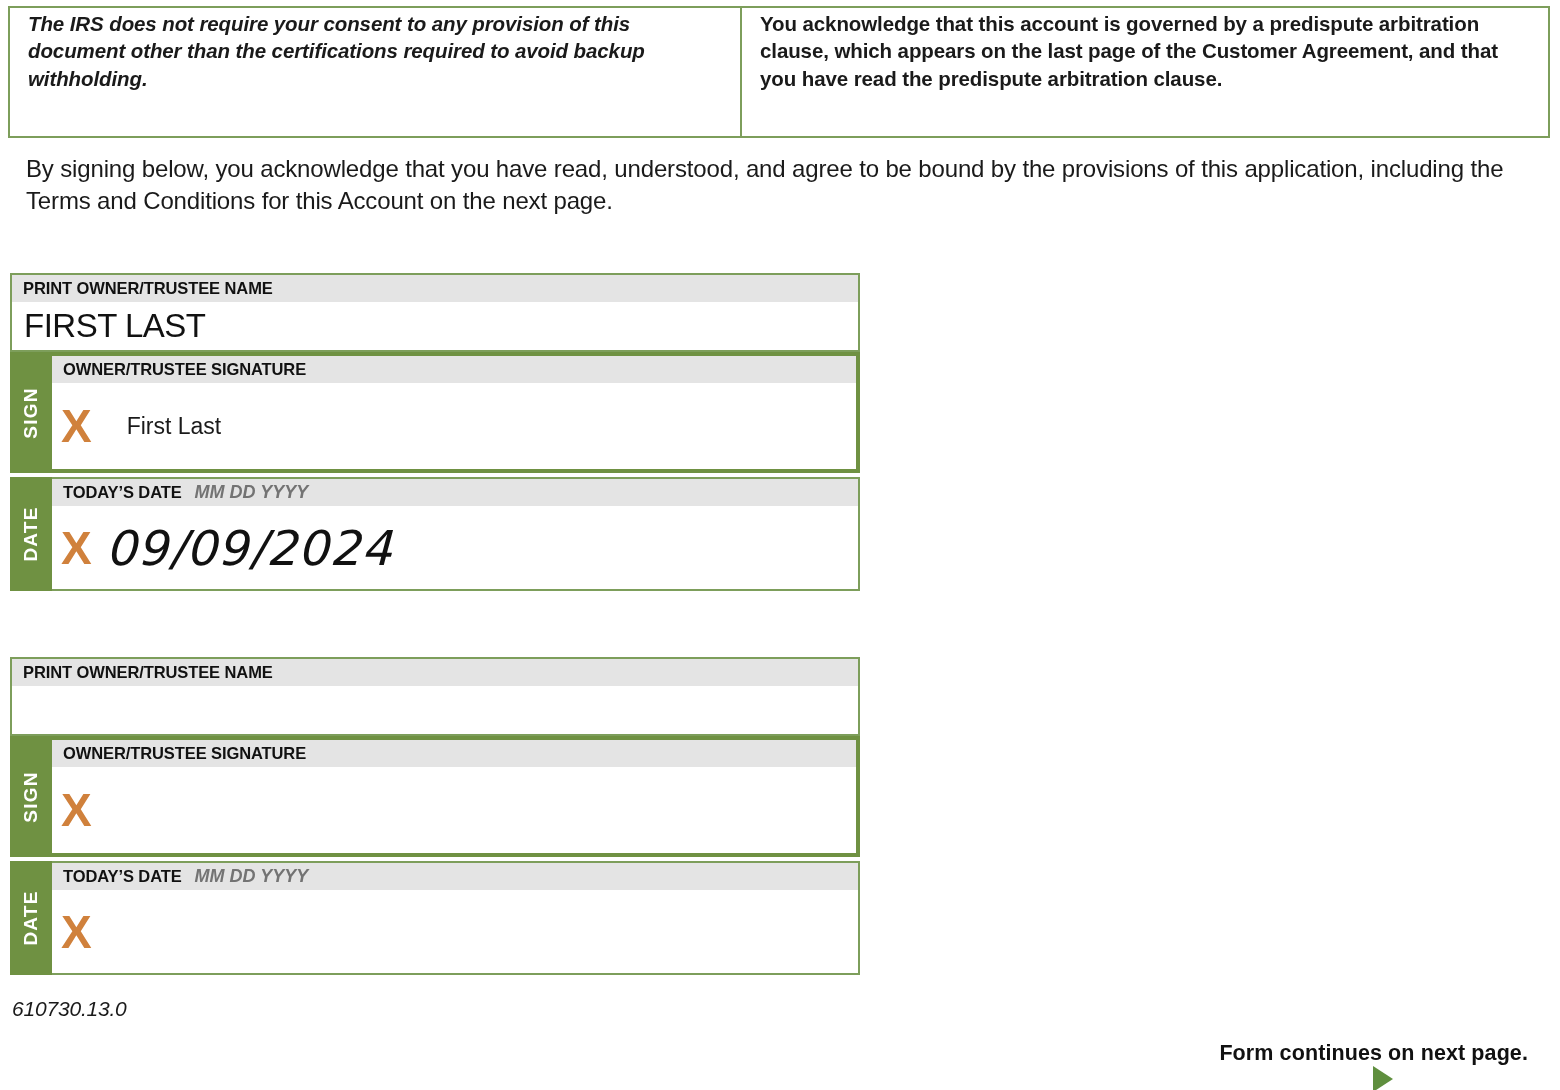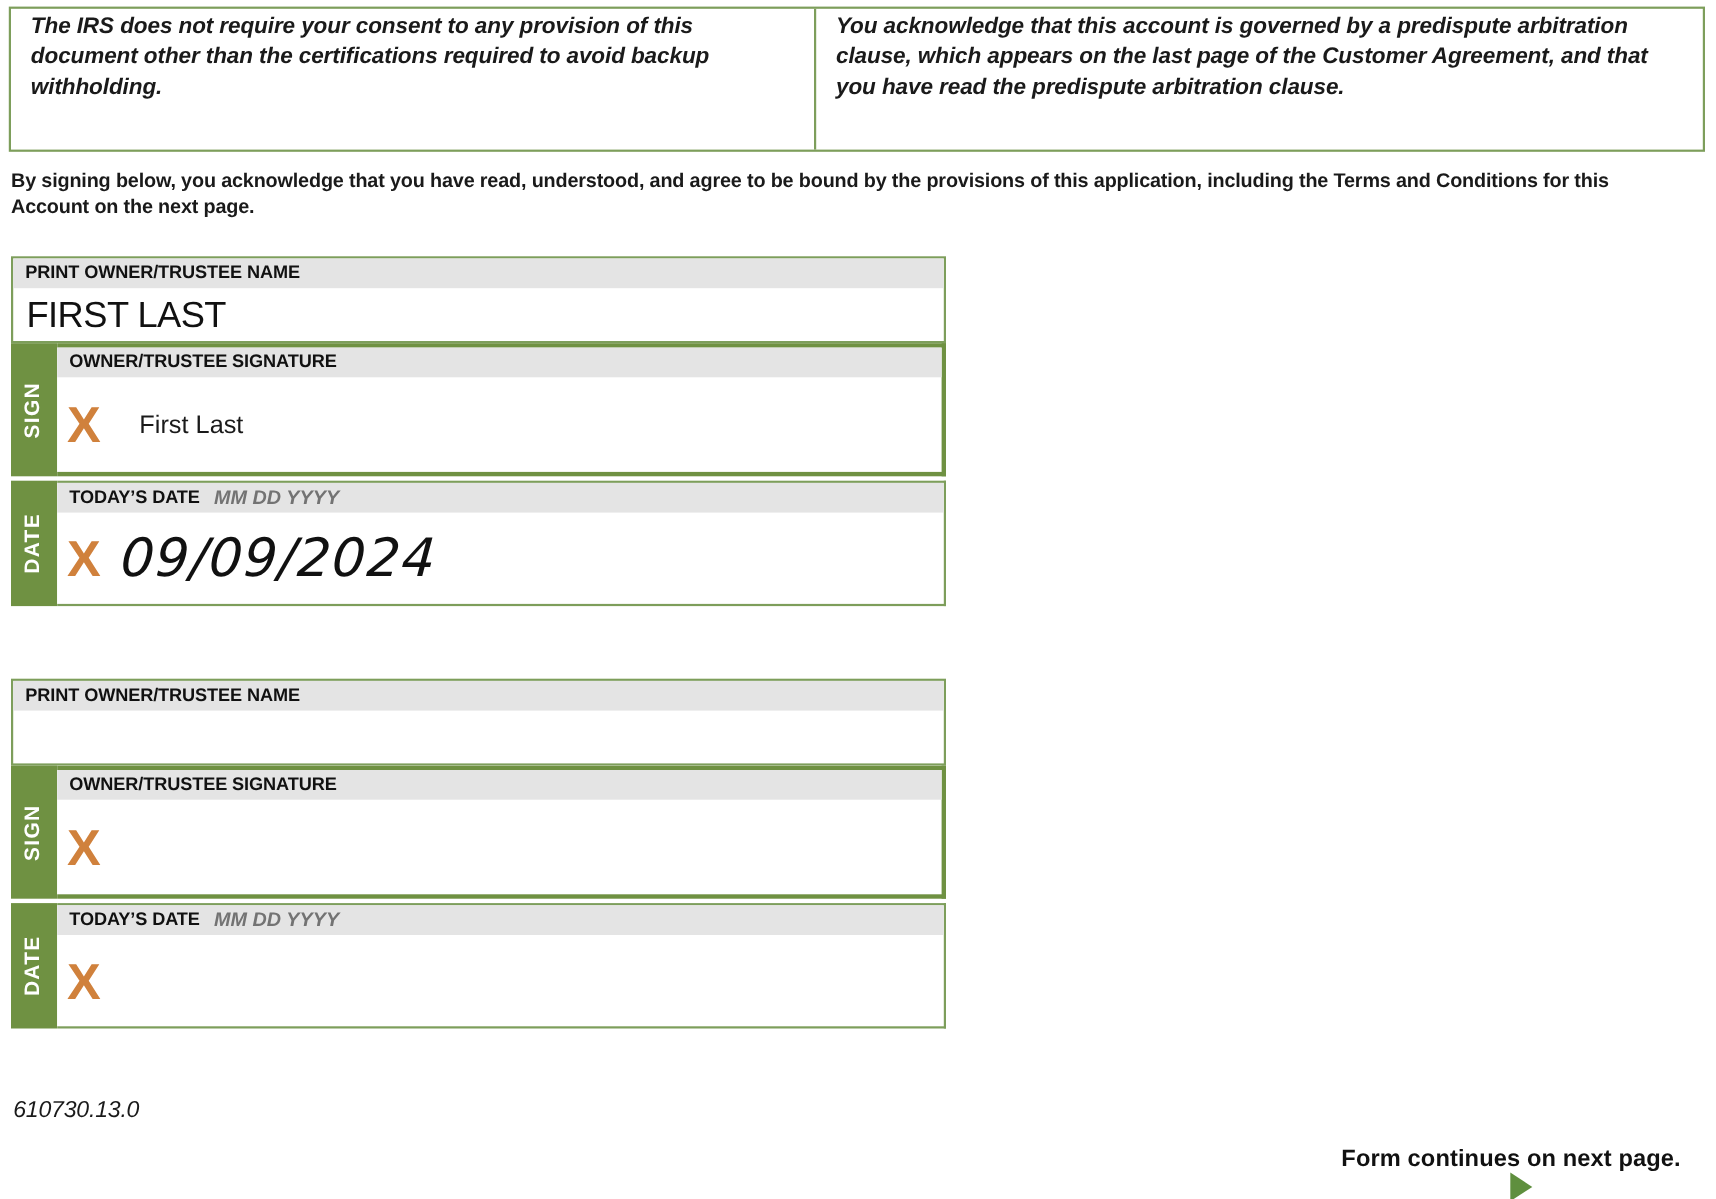--- a/index.html
+++ b/index.html
@@ -36,53 +36,53 @@
     border-right: 2px solid #7d9e5b;
   }
   .ack-cell.right {
     flex: 1;
   }
   .ack-text {
     font-size: 20.5px;
     font-weight: bold;
     line-height: 1.33;
     letter-spacing: -0.1px;
-    font-style: italic;
   }
   .ack-text.italic {
     font-style: italic;
   }
 
   
   .intro {
     position: absolute;
-    left: 10px;
+    left: 26px;
     top: 153px;
     width: 1500px;
-    font-size: 18px;
-    font-weight: bold;
+    font-size: 24px;
+    font-weight: normal;
     line-height: 1.32;
     letter-spacing: -0.15px;
   }
 
   
   .sig-group {
     position: absolute;
     left: 10px;
     width: 850px;
   }
   .sig-group.first { top: 233px; }
   .sig-group.second { top: 617px; }
 
   
   .print-block {
     border: 2px solid #7d9e5b;
     box-sizing: border-box;
     width: 850px;
     background: #ffffff;
+    margin-top: 40px;
   }
   .band {
     background: #e4e4e4;
     height: 27px;
     display: flex;
     align-items: center;
     padding-left: 11px;
     box-sizing: border-box;
   }
   .band-label {

